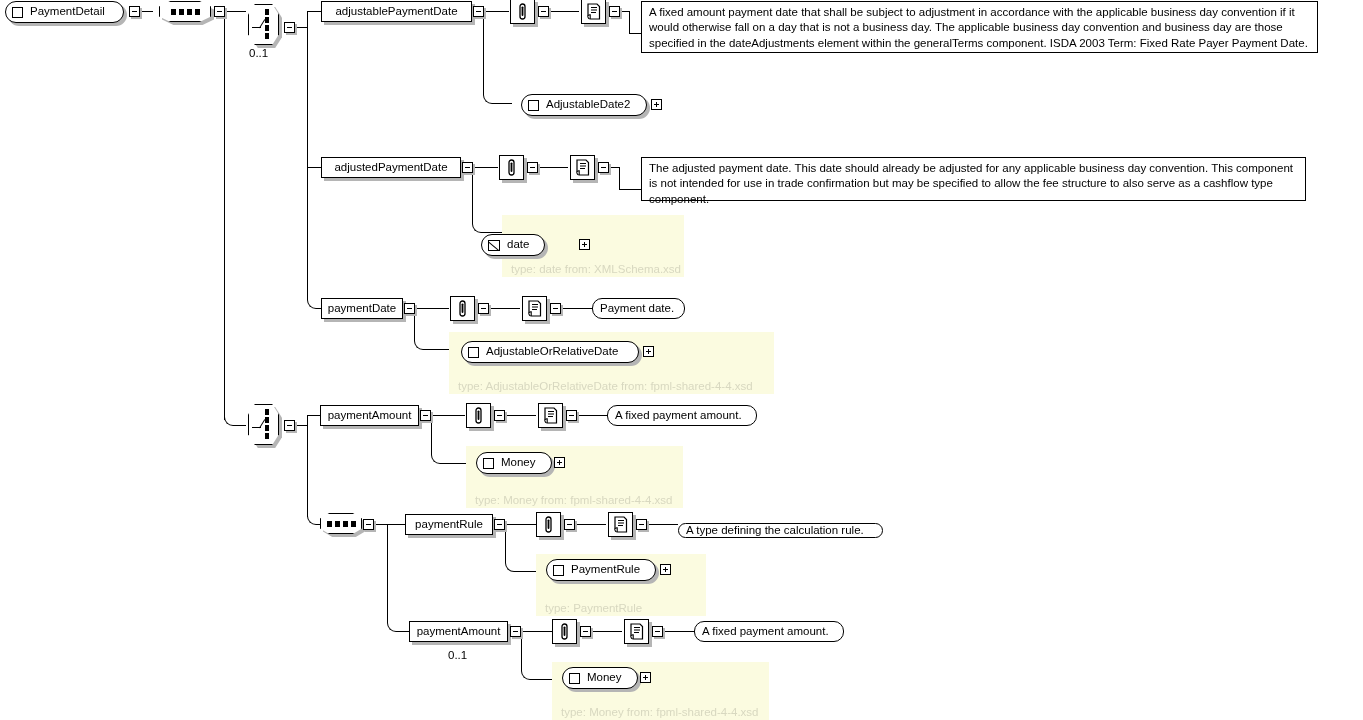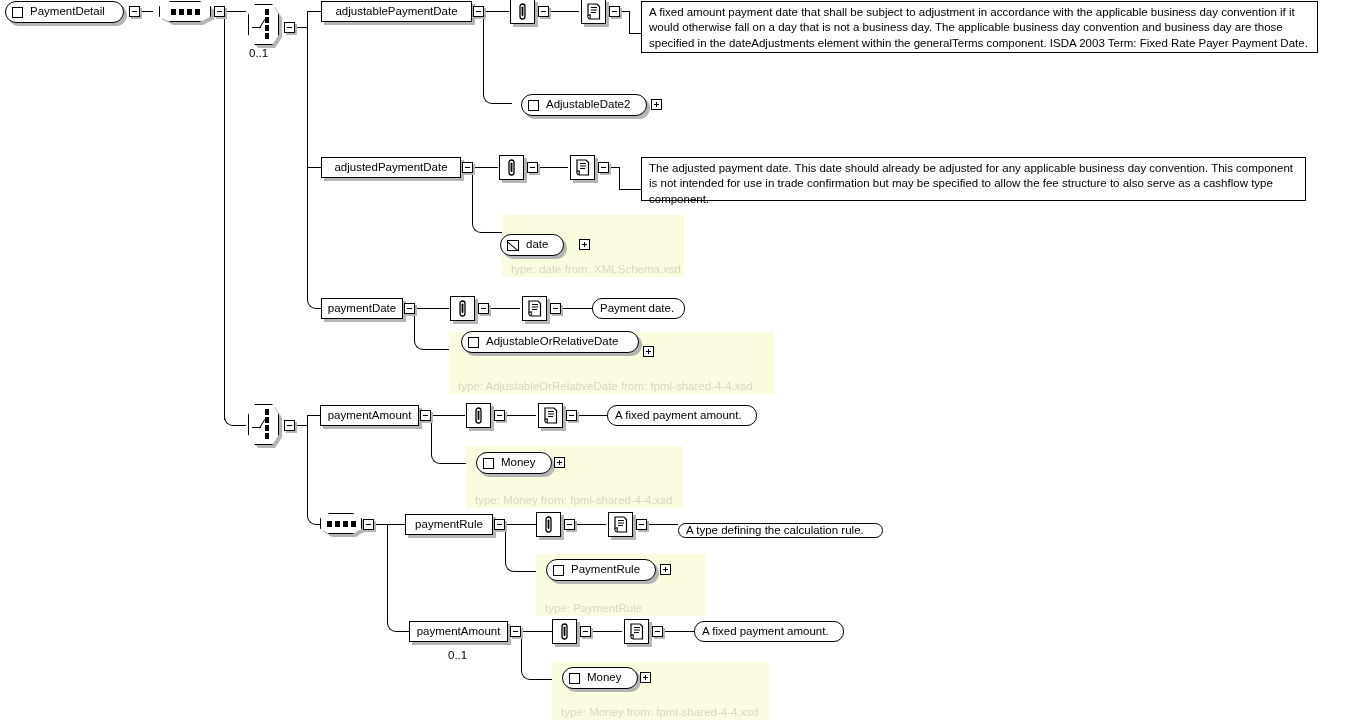--- a/index.html
+++ b/index.html
@@ -387,21 +387,21 @@
       <path d="M5 4.5 H11 M5 7 H11 M5 9.5 H10" stroke="#000" stroke-width="1.1"></path>
       <path d="M2 13.5 Q2 11.5 4.2 11.8 L4.2 16" fill="#fff" stroke="#000" stroke-width="1.1"></path>
     </svg>
   </div>
   <div class="expander" style="left:598px;top:162px;"></div>
 
   <div class="docbox" style="left:641px;top:157px;width:665px;height:44px;">
     <span>The adjusted payment date. This date should already be adjusted for any applicable business day convention. This component is not intended for use in trade confirmation but may be specified to allow the fee structure to also serve as a cashflow type component.</span>
   </div>
 
-  <div class="capsule shadowed" style="left:500px;top:234px;width:64px;">
+  <div class="capsule shadowed" style="left:481px;top:234px;width:64px;">
     <span class="sqdiag"></span>
     <span class="caplabel">date</span>
   </div>
   <div class="expander plus noshadow" style="left:579px;top:239px;"></div>
 
   <div class="elembox shadowed" style="left:321px;top:298px;width:82px;height:21px;">
     <span>paymentDate</span>
   </div>
   <div class="expander" style="left:404px;top:303px;"></div>
 
@@ -419,21 +419,21 @@
       <path d="M5 4.5 H11 M5 7 H11 M5 9.5 H10" stroke="#000" stroke-width="1.1"></path>
       <path d="M2 13.5 Q2 11.5 4.2 11.8 L4.2 16" fill="#fff" stroke="#000" stroke-width="1.1"></path>
     </svg>
   </div>
   <div class="expander" style="left:550px;top:303px;"></div>
 
   <div class="docbox single" style="left:592px;top:298px;width:93px;height:21px;">
     <span>Payment date.</span>
   </div>
 
-  <div class="capsule shadowed" style="left:461px;top:331px;width:178px;">
+  <div class="capsule shadowed" style="left:461px;top:341px;width:178px;">
     <span class="sq"></span>
     <span class="caplabel">AdjustableOrRelativeDate</span>
   </div>
   <div class="expander plus noshadow" style="left:643px;top:346px;"></div>
 
   <div class="octwrap" style="left:248px;top:404px;width:31px;height:41px;">
     <div class="octshadow"></div>
     <div class="octagon" style="left:0;top:0;width:31px;height:41px;"></div>
     <div class="choiceglyph">
       <i style="left:17px;top:5px;width:4px;height:6px;"></i>

